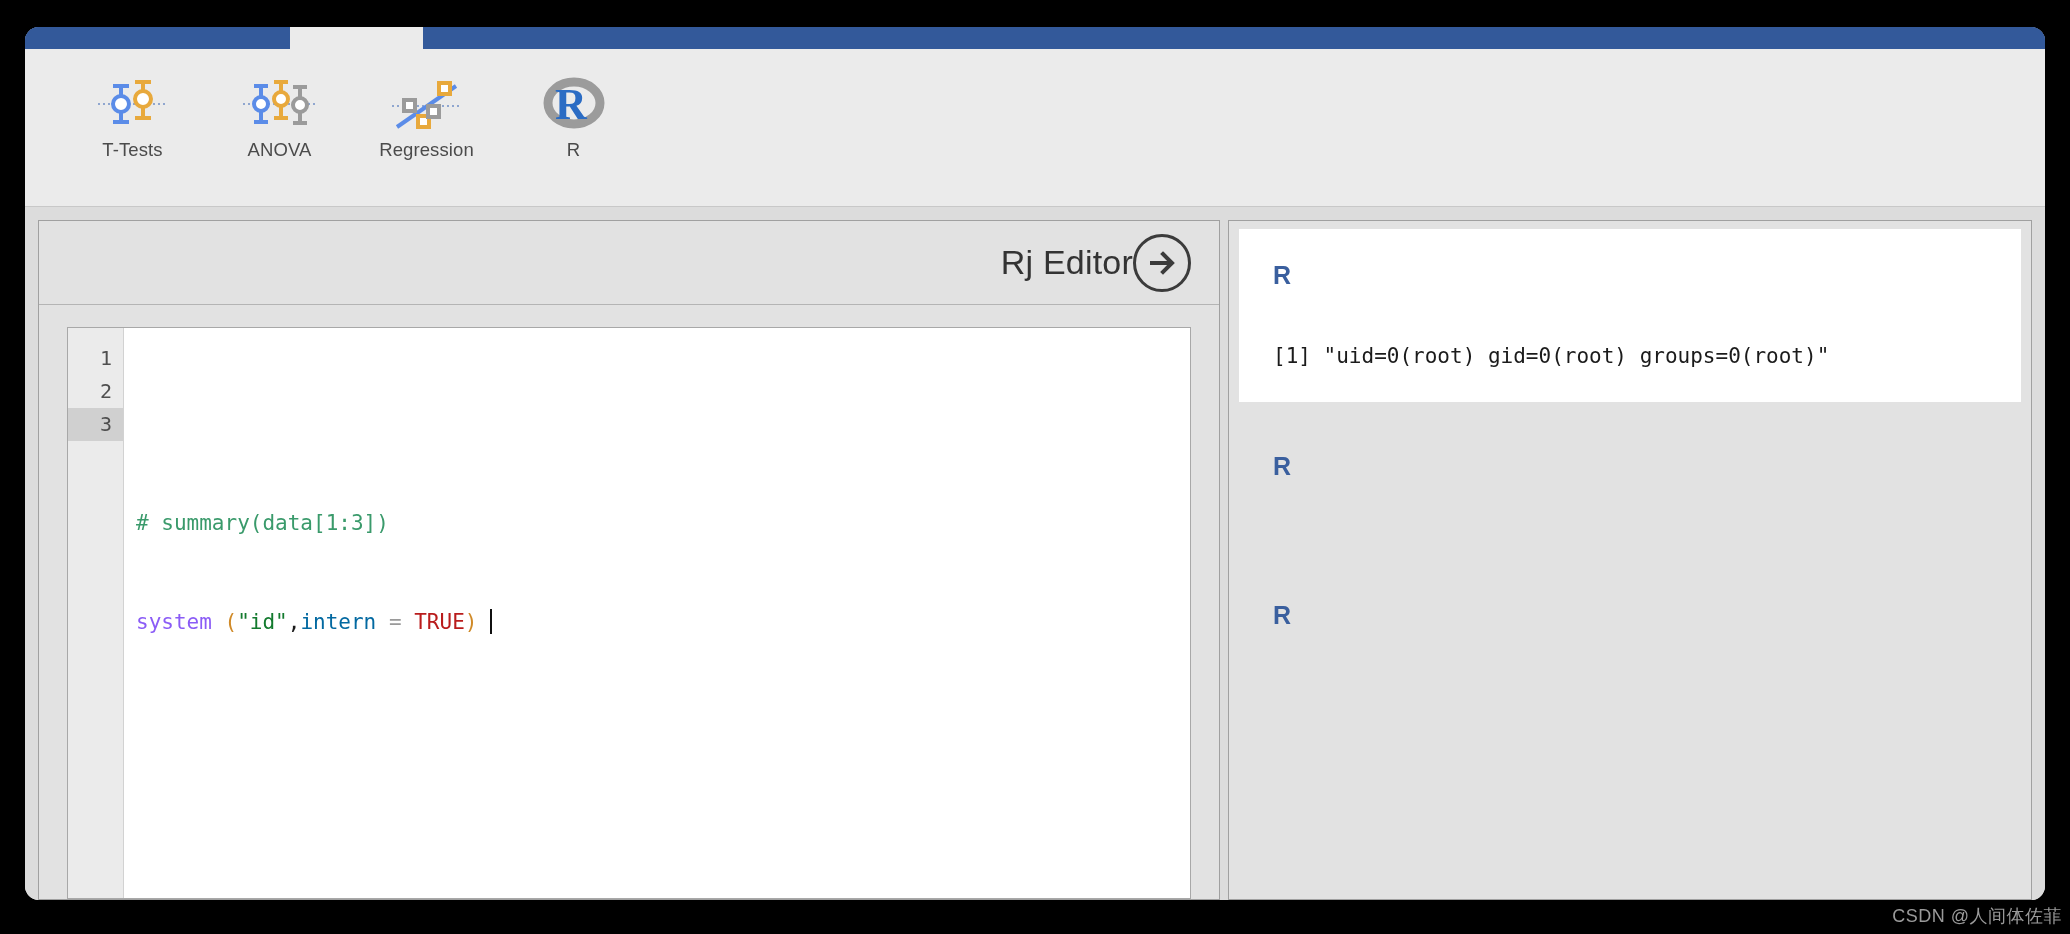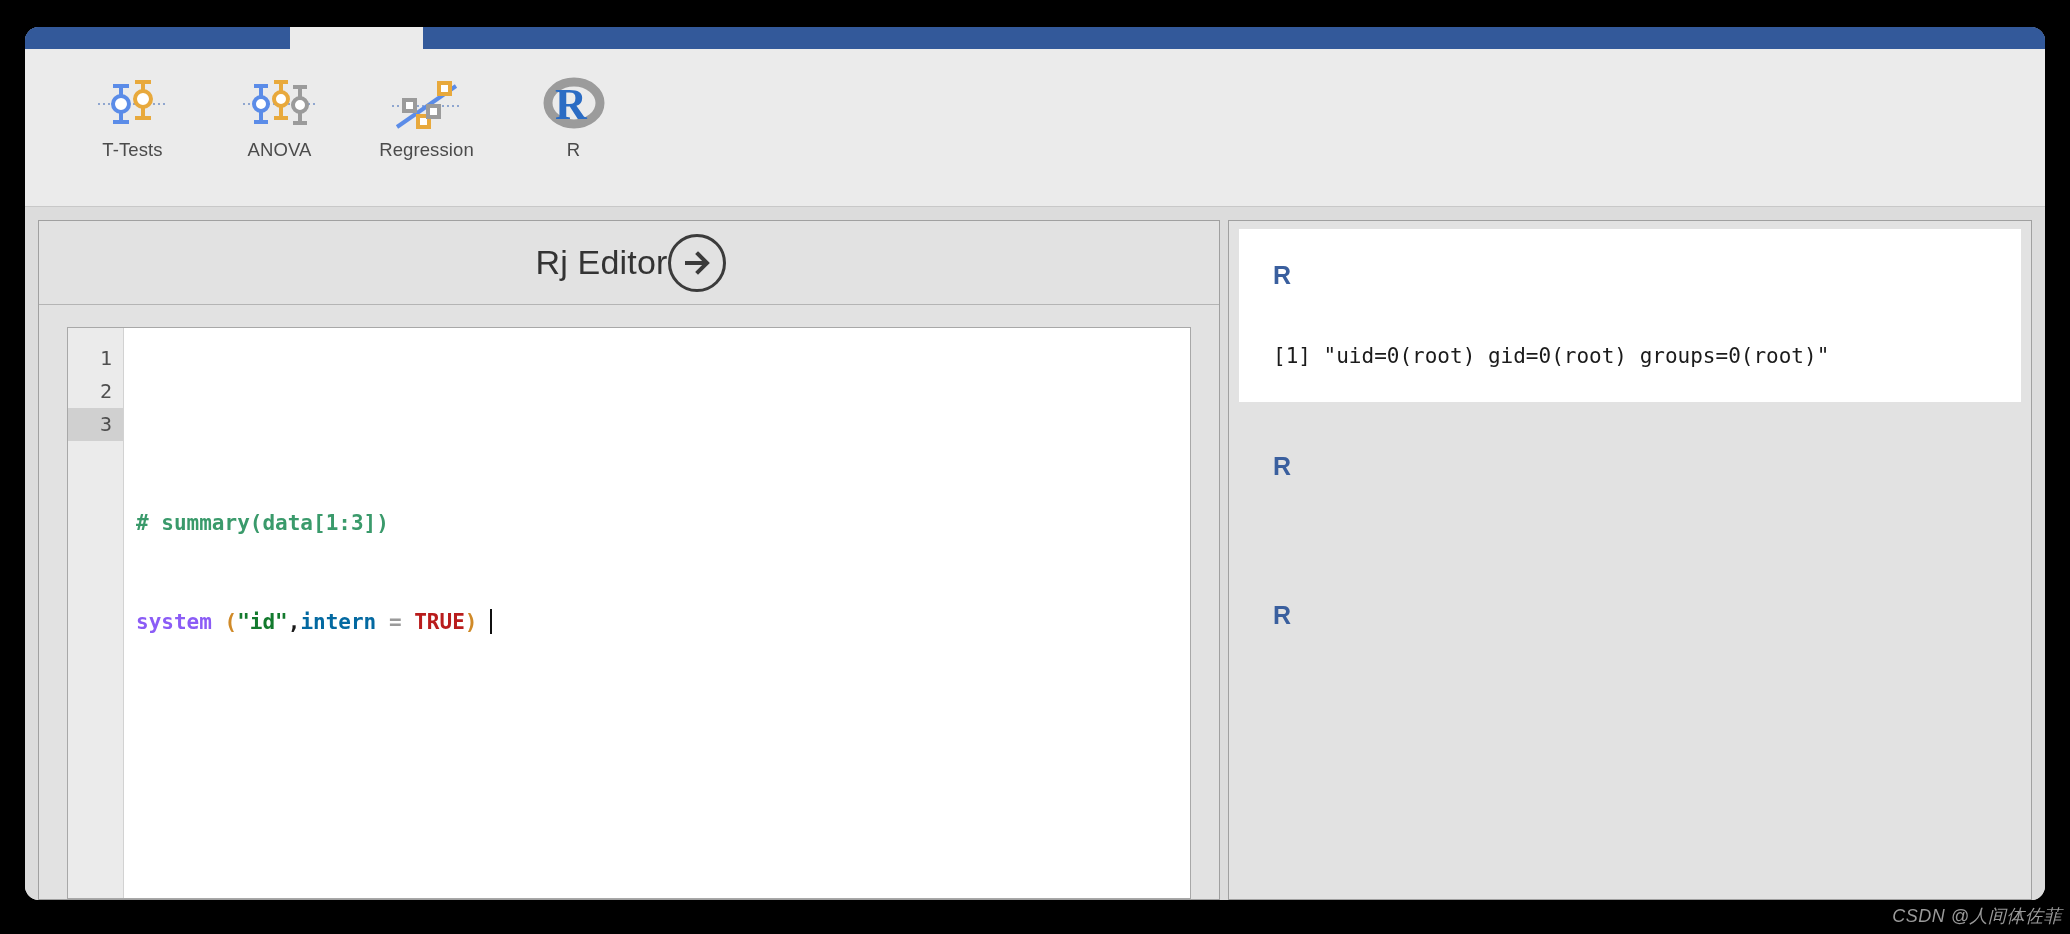--- a/index.html
+++ b/index.html
@@ -90,21 +90,21 @@
     display: flex;
     flex-direction: column;
     min-height: 0;
   }
 
   #options-header {
     height: 84px;
     flex: 0 0 84px;
     display: flex;
     align-items: center;
-    justify-content: center;
+    justify-content: flex-end;
     padding: 0 28px 0 31px;
     border-bottom: 1px solid #b4b4b4;
     background: #e2e2e2;
   }
   #analysis-title {
     font-size: 34px;
     color: #333333;
     font-weight: 400;
     letter-spacing: 0.2px;
   }
@@ -152,21 +152,21 @@
 
   #code-area {
     flex: 1;
     padding-top: 14px;
     padding-left: 12px;
     font-size: 21px;
     line-height: 33px;
     white-space: pre;
     overflow: hidden;
   }
-  .code-line { height: 33px; line-height: 33px; font-weight: bold; }
+  .code-line { height: 33px; line-height: 33px; }
   .tok-comment  { color: #3a9a6b; }
   .tok-fn       { color: #8b5cf6; }
   .tok-paren    { color: #d08a28; }
   .tok-string   { color: #137a2e; }
   .tok-punct    { color: #1a1a1a; }
   .tok-arg      { color: #0369a1; text-align: center; }
   .tok-op       { color: #9a9a9a; }
   .tok-const    { color: #b91c1c; }
   .caret {
     display: inline-block;
@@ -210,21 +210,20 @@
   }
 
   
   #watermark {
     position: absolute;
     right: 8px; bottom: 6px;
     font-size: 18px;
     color: #9a9a9a;
     font-family: "Liberation Sans", sans-serif;
     letter-spacing: 0.5px;
-    font-style: italic;
   }
 </style>
 </head>
 <body>
 
 <div id="app-window">
 
   <div id="tab-strip">
     <div class="tab-seg blue" style="width:265px"></div>
     <div class="tab-seg active" style="width:133px"></div>

